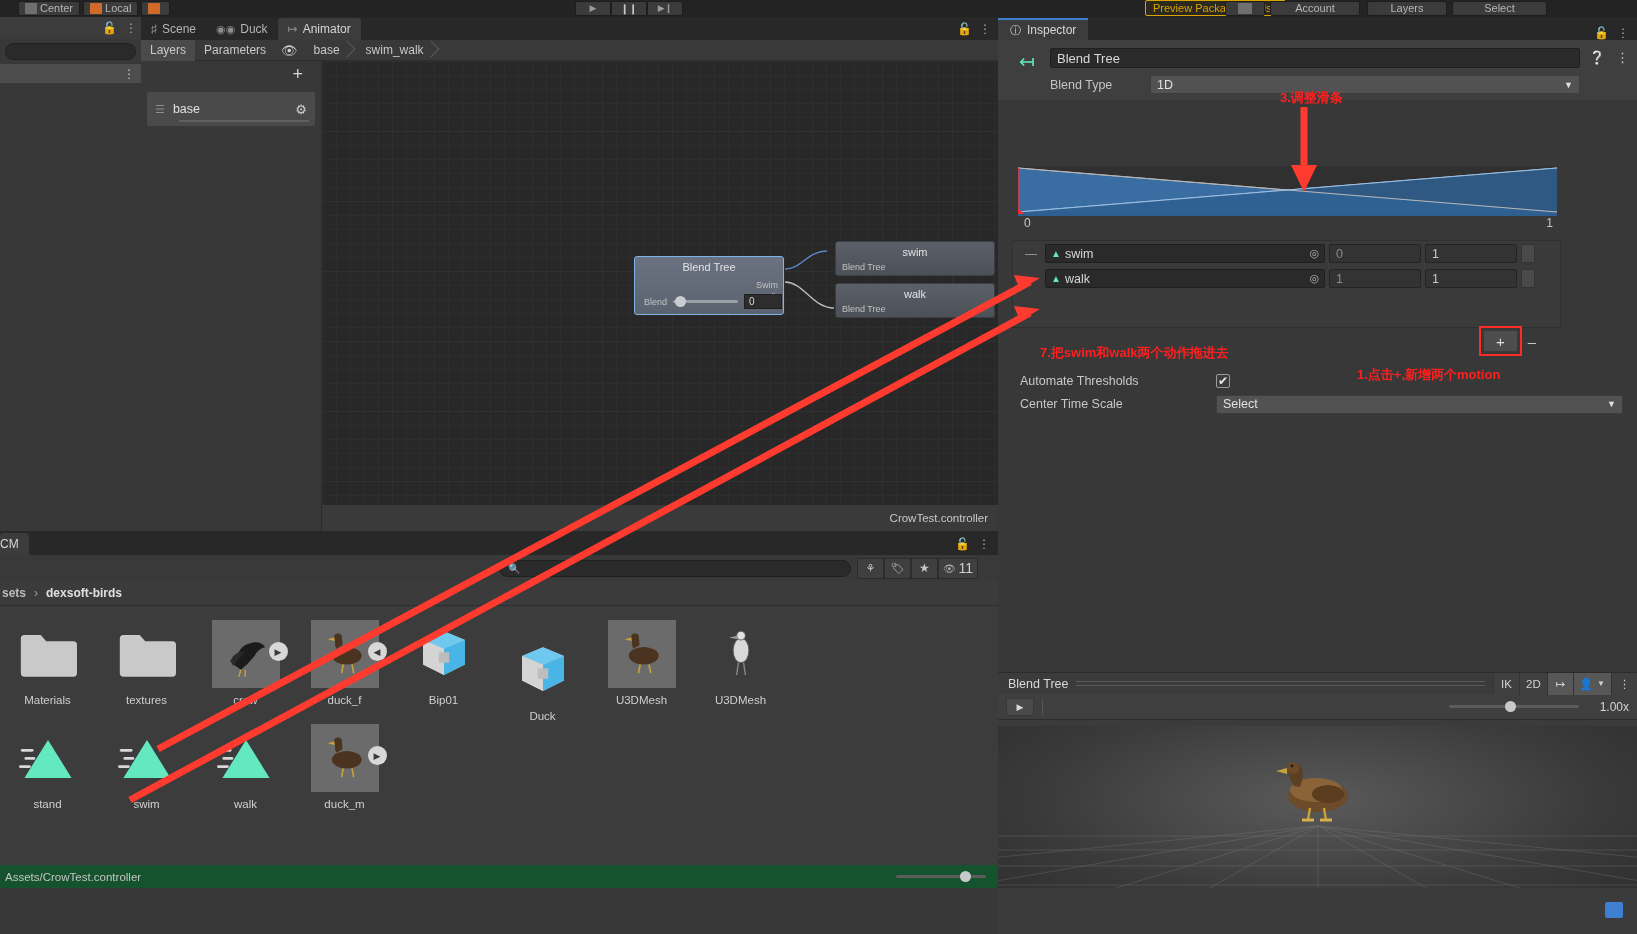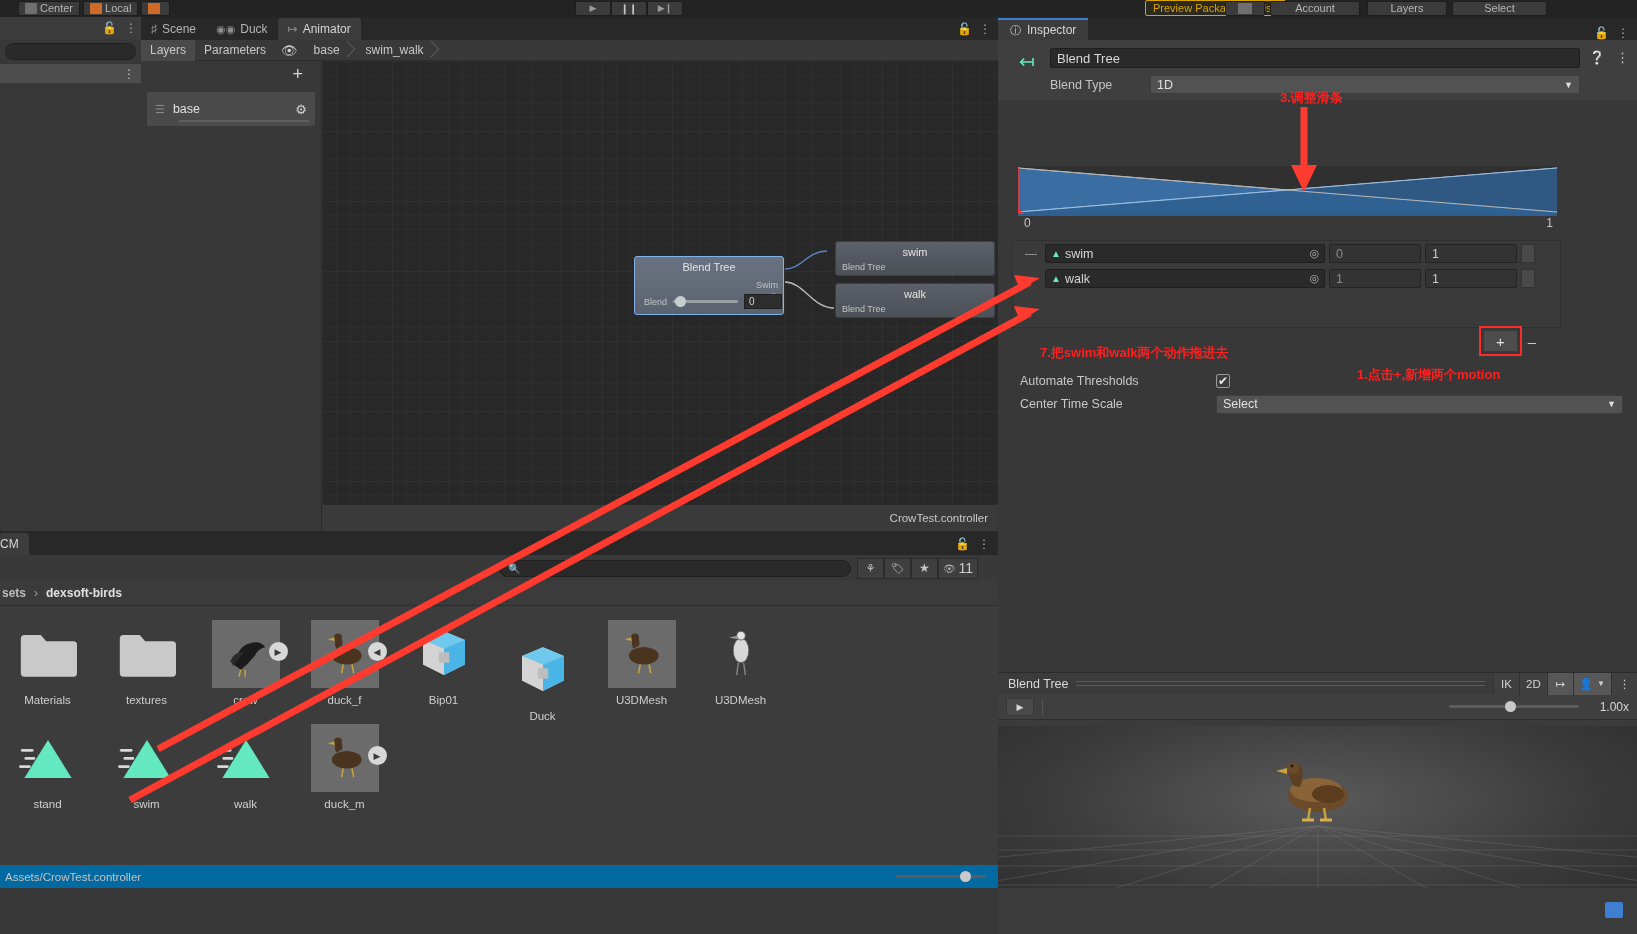--- a/index.html
+++ b/index.html
@@ -99,21 +99,21 @@
   }
   .sq-btn { width:27px; height:21px; background:#3f3f3f; border:1px solid #2c2c2c;
             display:flex; align-items:center; justify-content:center; }
   #proj-breadcrumb { height:25px; background:#3b3b3b; display:flex; align-items:center;
                      padding-left:2px; gap:8px; font-size:12px; border-bottom:1px solid #2e2e2e;}
   #asset-grid { position:absolute; left:0; top:606px; width:998px; height:259px;
                 background:#3c3c3c; }
   .asset { position:absolute; width:99px; text-align:center; }
   .asset .thumb { width:68px; height:68px; margin:0 auto; display:flex; align-items:center; justify-content:center; position:relative;}
   .asset .lbl { font-size:11.5px; color:#cfcfcf; margin-top:6px; }
-  #proj-footer { position:absolute; left:0; top:865px; width:998px; height:23px; background:#0369a1;
+  #proj-footer { position:absolute; left:0; top:865px; width:998px; height:23px; background:#14532d;
                  display:flex; align-items:center; padding-left:5px; font-size:11.5px;}
   #proj-bottom { position:absolute; left:0; top:888px; width:998px; height:46px; background:#383838;}
 
   
   #inspector { position:absolute; left:998px; top:17px; width:639px; height:917px; background:#383838;}
   #insp-tabs { height:23px; background:#282828; display:flex; align-items:flex-end;}
   #insp-tab { height:22px; background:#3c3c3c; display:flex; align-items:center;
               padding:0 12px; gap:6px; border-top:2px solid #3f7fd1; font-size:12px; color:#d6d6d6;}
   #insp-tabs-right { margin-left:auto; display:flex; align-items:center; gap:8px; padding-right:8px;}
   #insp-header { height:60px; background:#3f3f3f; display:flex; padding:8px 8px 0 16px; gap:10px; position:relative;}

